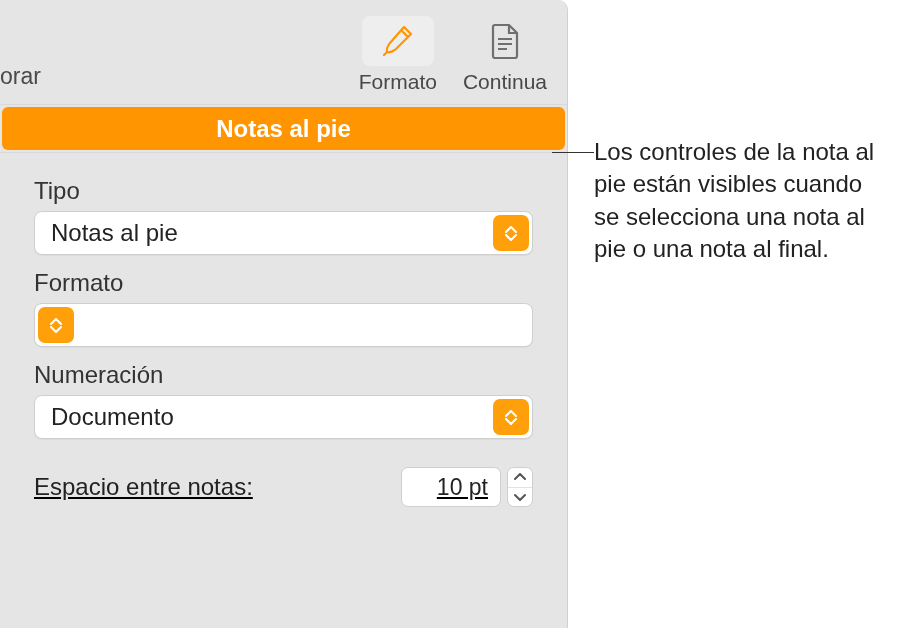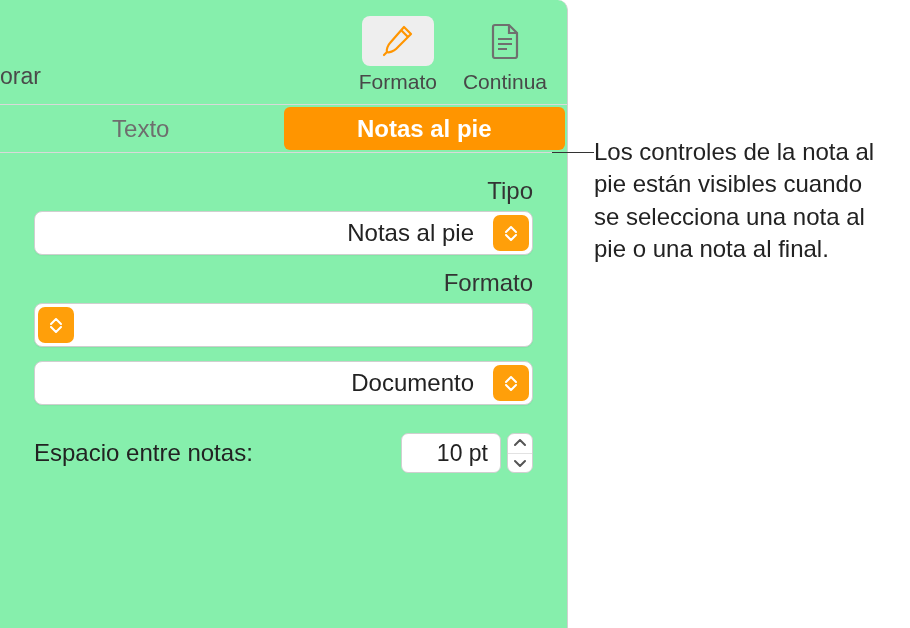--- a/index.html
+++ b/index.html
@@ -12,21 +12,21 @@
       overflow: hidden;
     }
     .panel {
       position: absolute;
       left: 0;
       top: 0;
       width: 568px;
       height: 628px;
       border-right: 1px solid #d0d0d0;
       border-top-right-radius: 10px;
-      background: #86efac;
+      background: #e5e5e5;
     }
     .toolbar {
       height: 105px;
       display: flex;
       align-items: flex-end;
       padding: 0 20px 10px 0;
       gap: 26px;
       justify-content: flex-end;
       border-bottom: 1px solid #d9d9d9;
       position: relative;
@@ -83,21 +83,20 @@
     }
     .tab.inactive{
       font-weight: 500;
       color: #6e6e6e;
     }
     .controls {
       padding: 24px 34px 0 34px;
     }
     .field {
       margin-bottom: 14px;
-      text-align: right;
     }
     .field-label {
       font-size: 24px;
       color: #333;
       margin-bottom: 6px;
       display: block;
     }
     .pop {
       display: flex;
       align-items: center;
@@ -123,20 +122,21 @@
       flex-direction: column;
       align-items: center;
       justify-content: center;
       gap: 1px;
     }
     .spacing-row {
       display: flex;
       align-items: center;
       justify-content: space-between;
       margin-top: 28px;
+      text-decoration: underline;
     }
     .spacing-label {
       font-size: 24px;
       color: #222;
     }
     .stepper {
       display: flex;
       align-items: center;
       gap: 6px;
     }
@@ -214,21 +214,20 @@
           <line x1="9" y1="16" x2="23" y2="16" stroke="#6f6f6f" stroke-width="2"></line>
           <line x1="9" y1="21" x2="23" y2="21" stroke="#6f6f6f" stroke-width="2"></line>
           <line x1="9" y1="26" x2="18" y2="26" stroke="#6f6f6f" stroke-width="2"></line>
         </svg>
       </div>
       <span class="tb-label">Continua</span>
     </div>
   </div>
 
   <div class="tabs">
-    <div class="tab inactive">Texto</div>
     <div class="tab active">Notas al pie</div>
   </div>
 
   <div class="controls">
 
     <div class="field">
       <span class="field-label">Tipo</span>
       <div class="pop">
         <span class="pop-text">Notas al pie</span>
         <div class="pop-btn">
@@ -250,20 +249,21 @@
               <path d="M1 6 L6 1 L11 6" fill="none" stroke="#fff" stroke-width="2" stroke-linecap="round" stroke-linejoin="round"></path>
             </svg>
           <svg width="12" height="7" viewBox="0 0 12 7">
               <path d="M1 1 L6 6 L11 1" fill="none" stroke="#fff" stroke-width="2" stroke-linecap="round" stroke-linejoin="round"></path>
             </svg>
         </div>
       </div>
     </div>
 
     <div class="field">
+      <span class="field-label">Numeración</span>
       <div class="pop">
         <span class="pop-text">Documento</span>
         <div class="pop-btn">
           <svg width="12" height="7" viewBox="0 0 12 7">
               <path d="M1 6 L6 1 L11 6" fill="none" stroke="#fff" stroke-width="2" stroke-linecap="round" stroke-linejoin="round"></path>
             </svg>
           <svg width="12" height="7" viewBox="0 0 12 7">
               <path d="M1 1 L6 6 L11 1" fill="none" stroke="#fff" stroke-width="2" stroke-linecap="round" stroke-linejoin="round"></path>
             </svg>
         </div>

